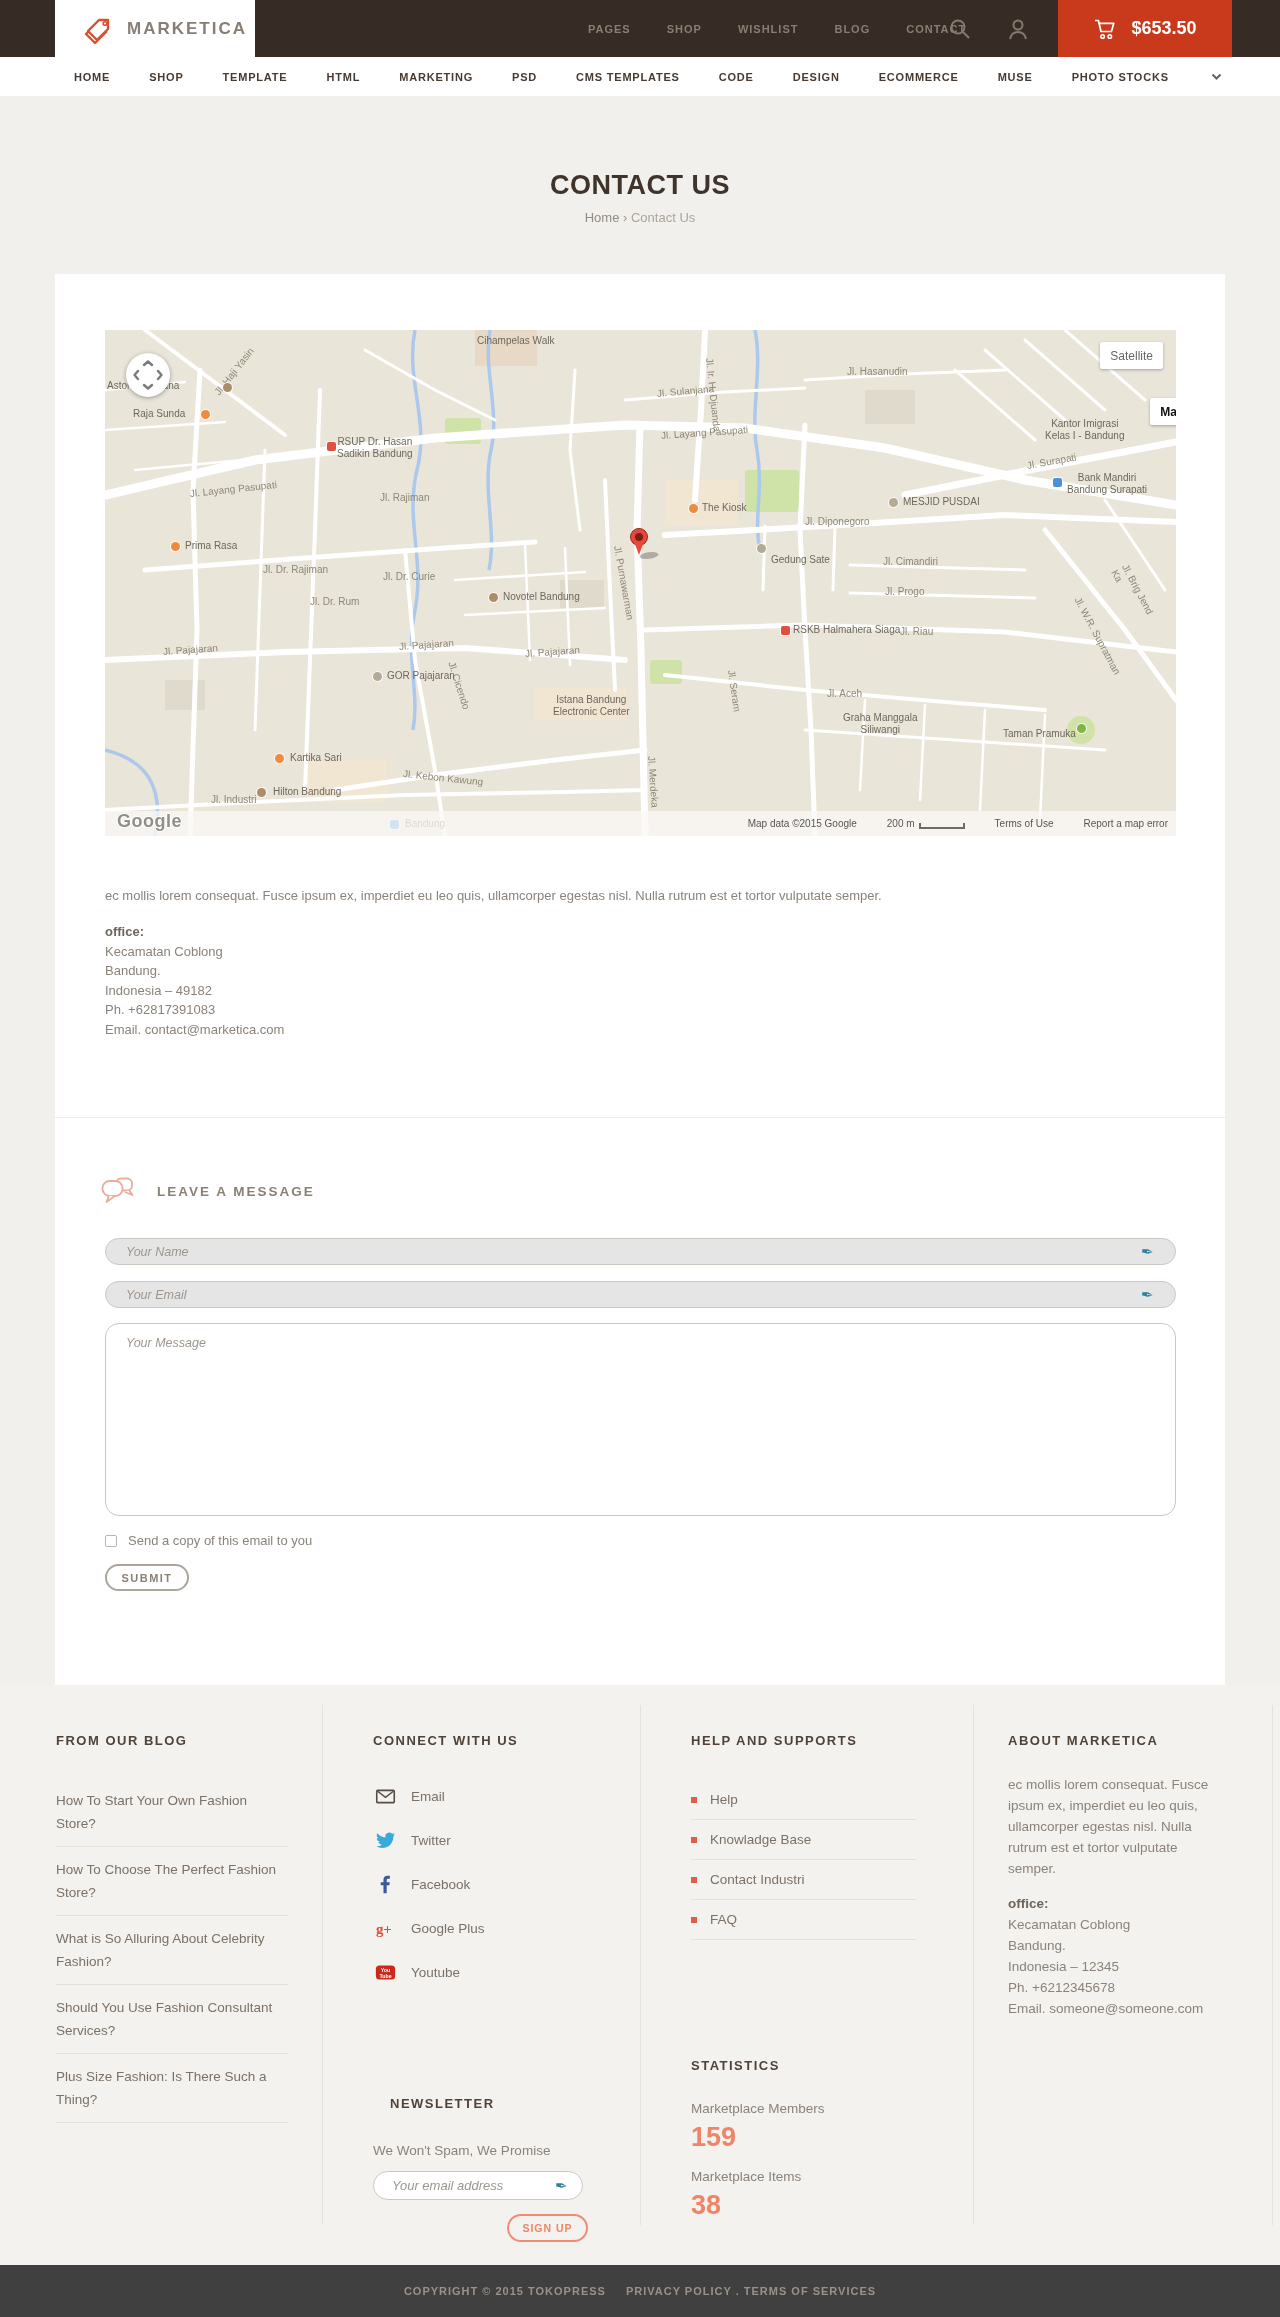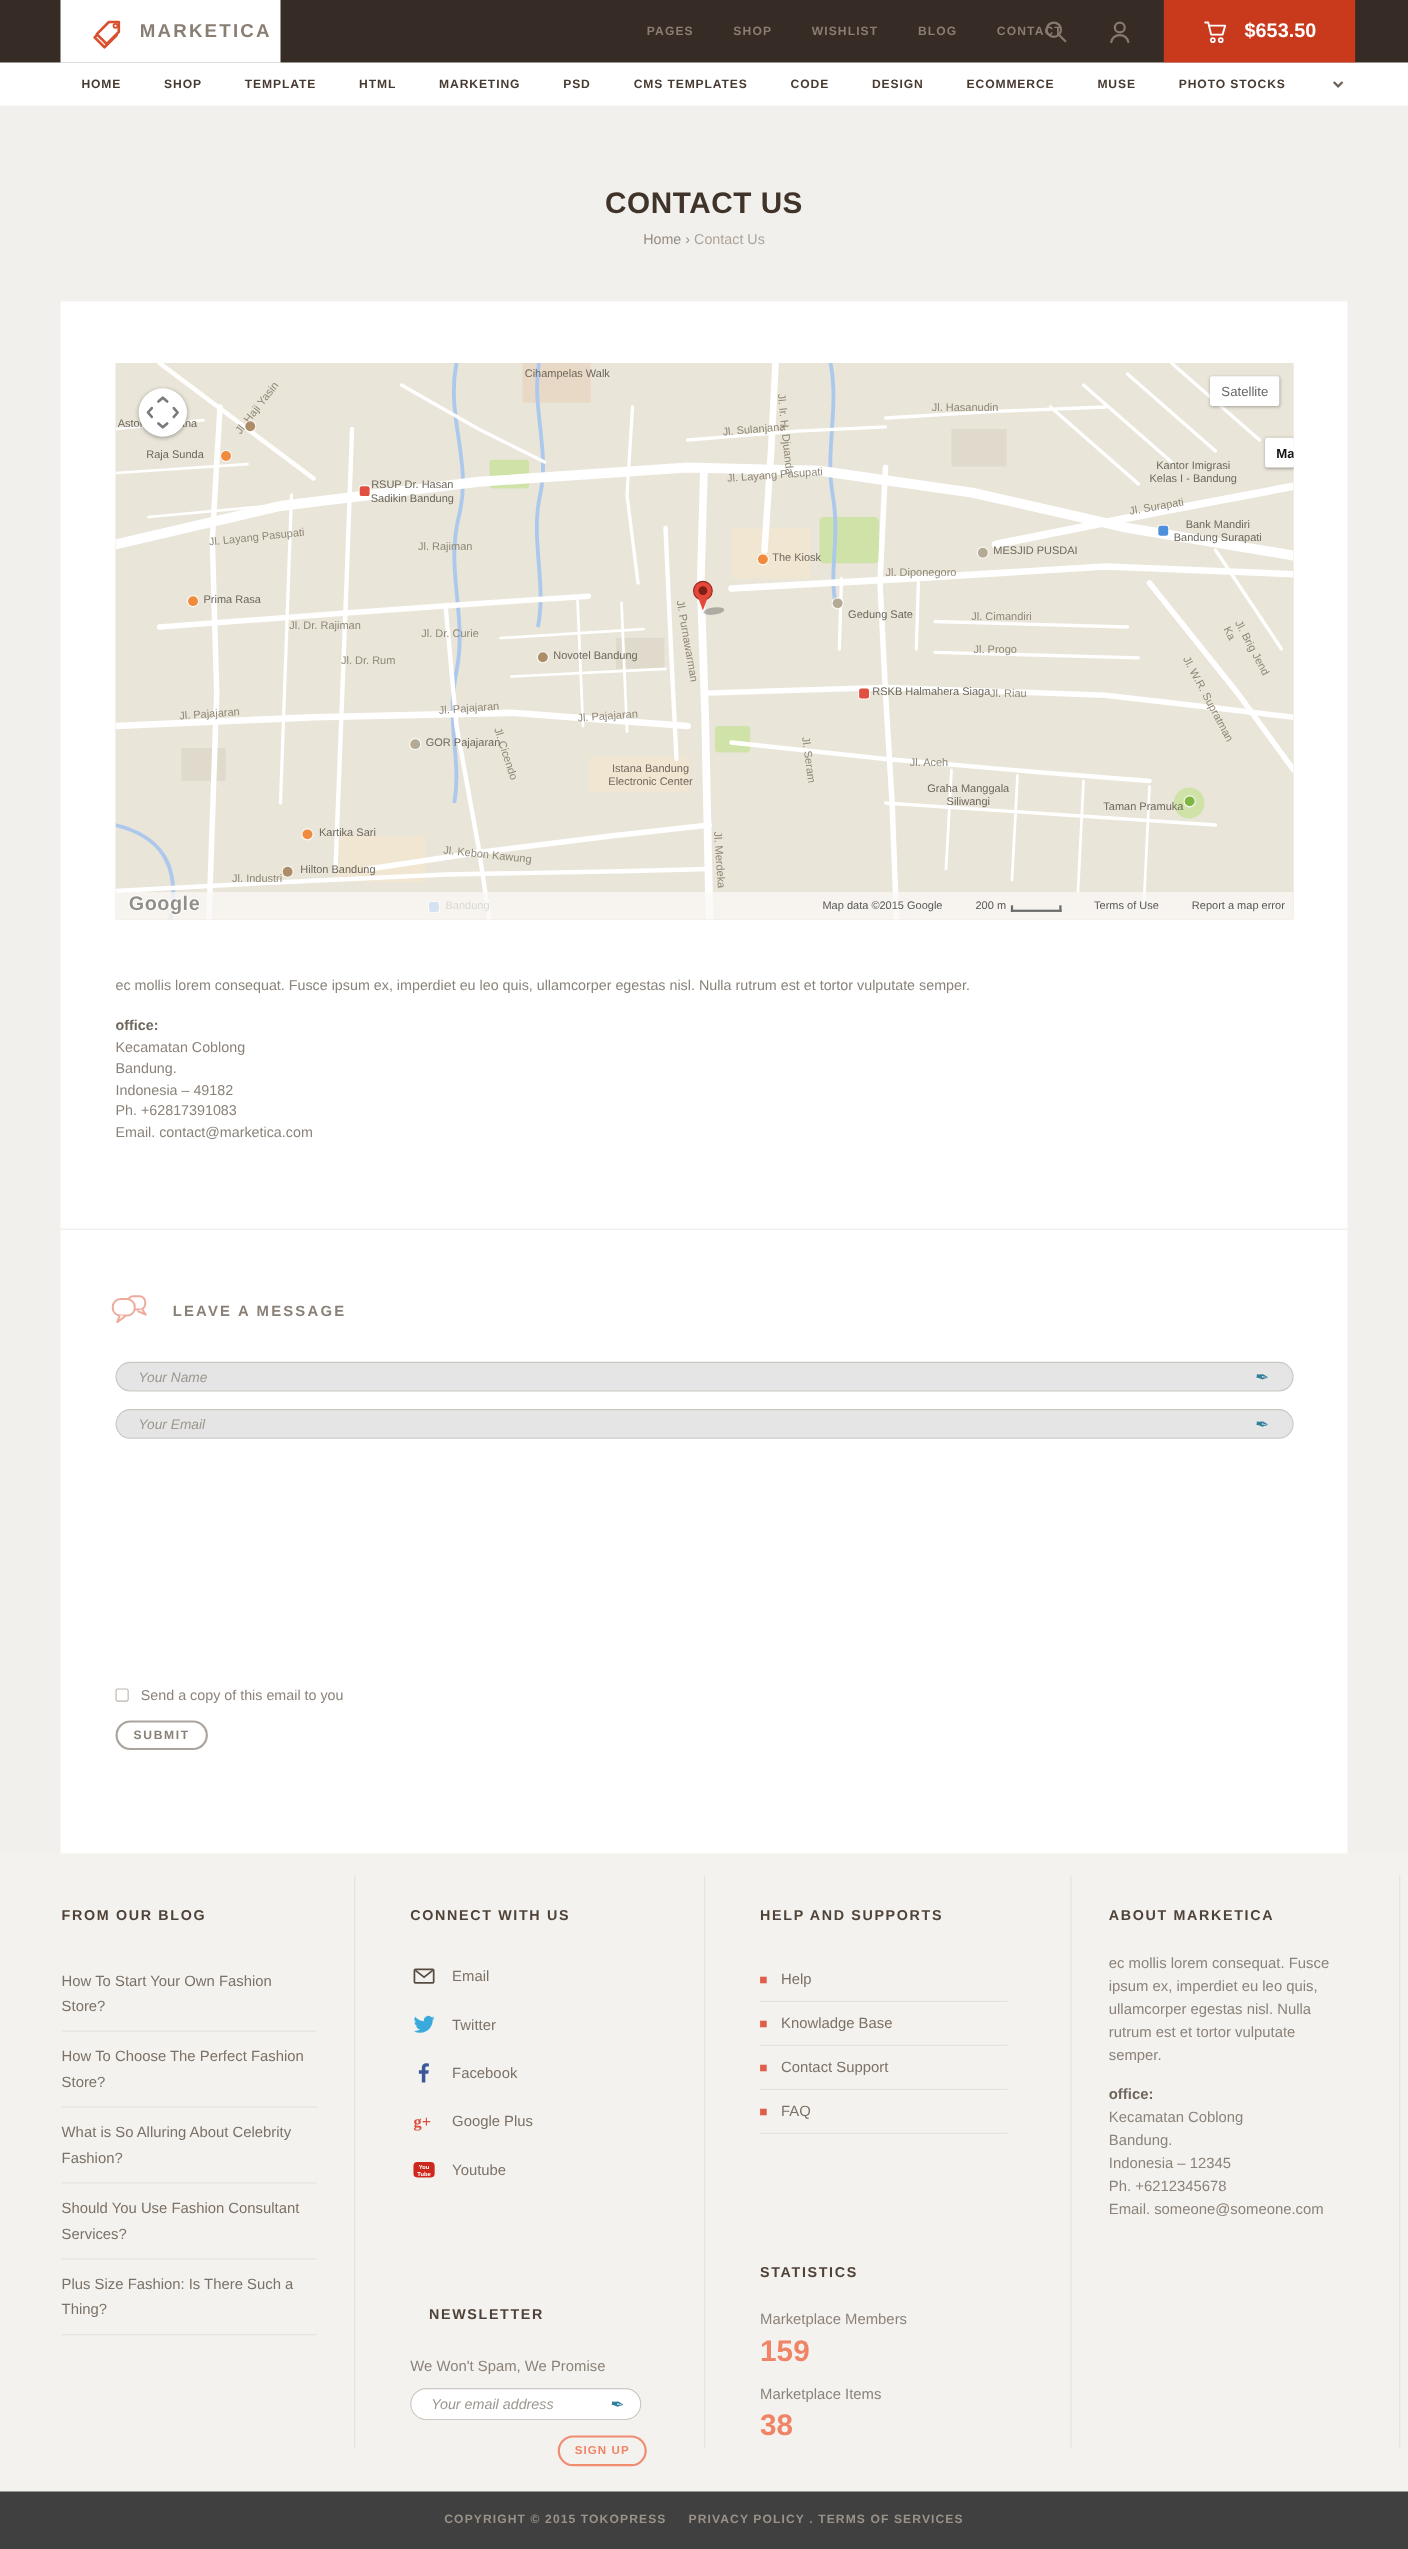--- a/index.html
+++ b/index.html
@@ -388,20 +388,21 @@
         <rect x="1.5" y="4" width="20" height="15" rx="7" fill="#fff" stroke="#ecab9c" stroke-width="1.8"></rect>
         <path d="M8 18.5 L5.5 25 L13 19.5" fill="#fff" stroke="#ecab9c" stroke-width="1.8" stroke-linejoin="round"></path>
       </svg>
       <span class="form-head-label">LEAVE A MESSAGE</span>
     </div>
 
     <input class="pill-input" style="top: 964px;" placeholder="Your Name">
     <span class="pen" style="left:1086px; top:969px;">✒</span>
     <input class="pill-input" style="top: 1007px;" placeholder="Your Email">
     <span class="pen" style="left:1086px; top:1012px;">✒</span>
+    <textarea class="msg-area" placeholder="Your Message" style=""></textarea>
 
     <div class="chk-row">
       <span class="chk"></span>
       <span>Send a copy of this email to you</span>
     </div>
     <button class="submit-btn">SUBMIT</button>
   </div>
 
   <div class="footer">
     <div class="vdiv" style="left:322px"></div>
@@ -486,21 +487,21 @@
             <span>Help</span>
           </a>
 
           <a class="help-item">
             <span class="bullet"></span>
             <span>Knowladge Base</span>
           </a>
 
           <a class="help-item">
             <span class="bullet"></span>
-            <span>Contact Support</span>
+            <span>Contact Industri</span>
           </a>
 
           <a class="help-item">
             <span class="bullet"></span>
             <span>FAQ</span>
           </a>
         </div>
       <div class="fhead stats-head">STATISTICS</div>
       <div class="stats-body">
 

